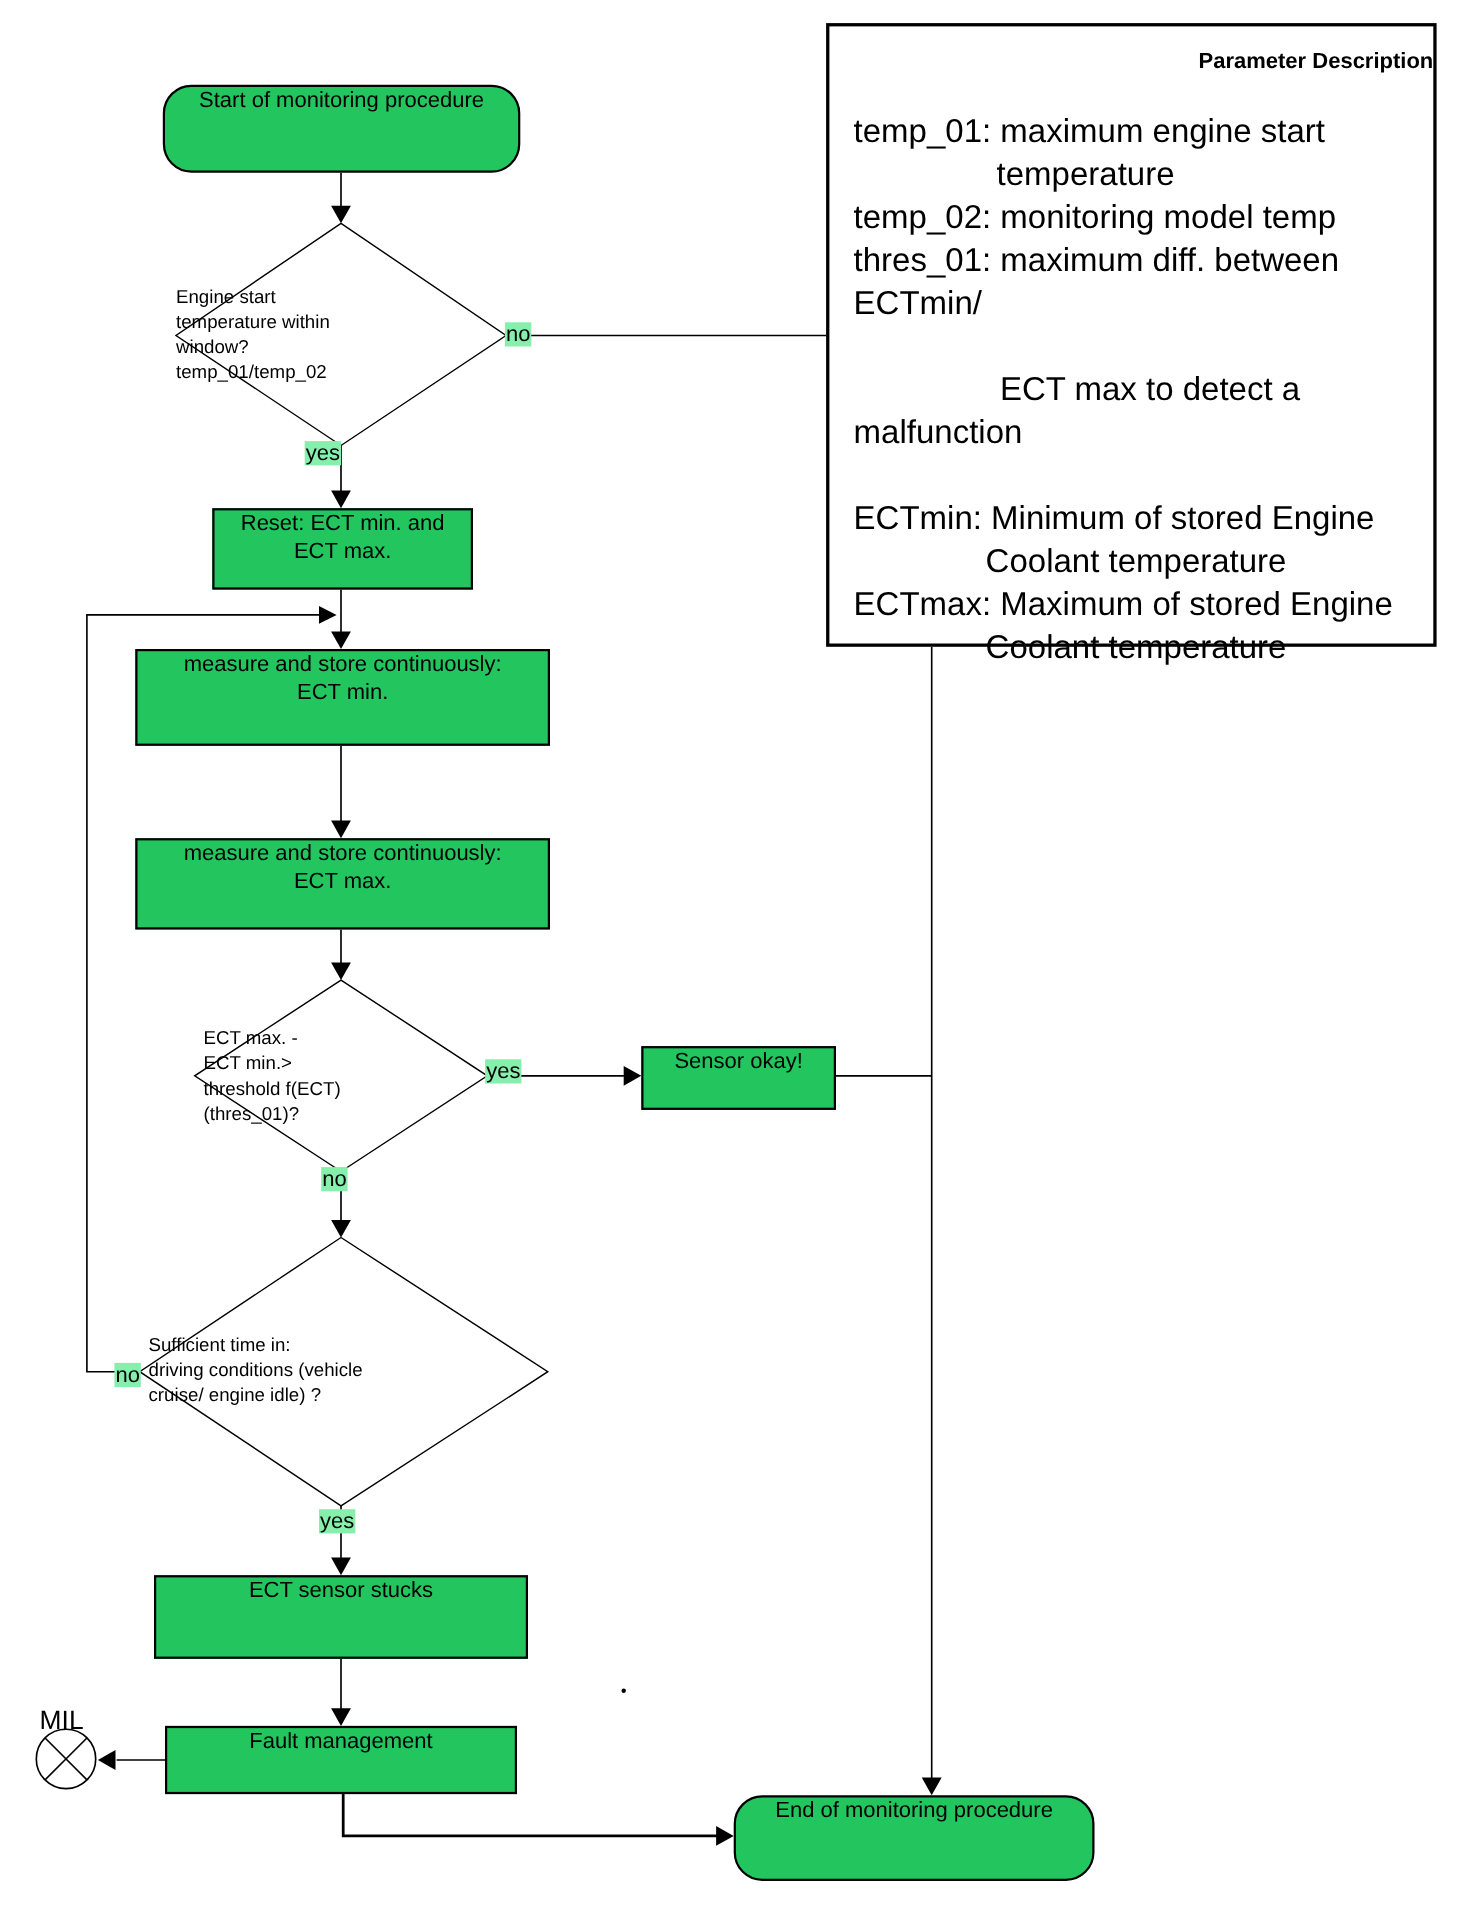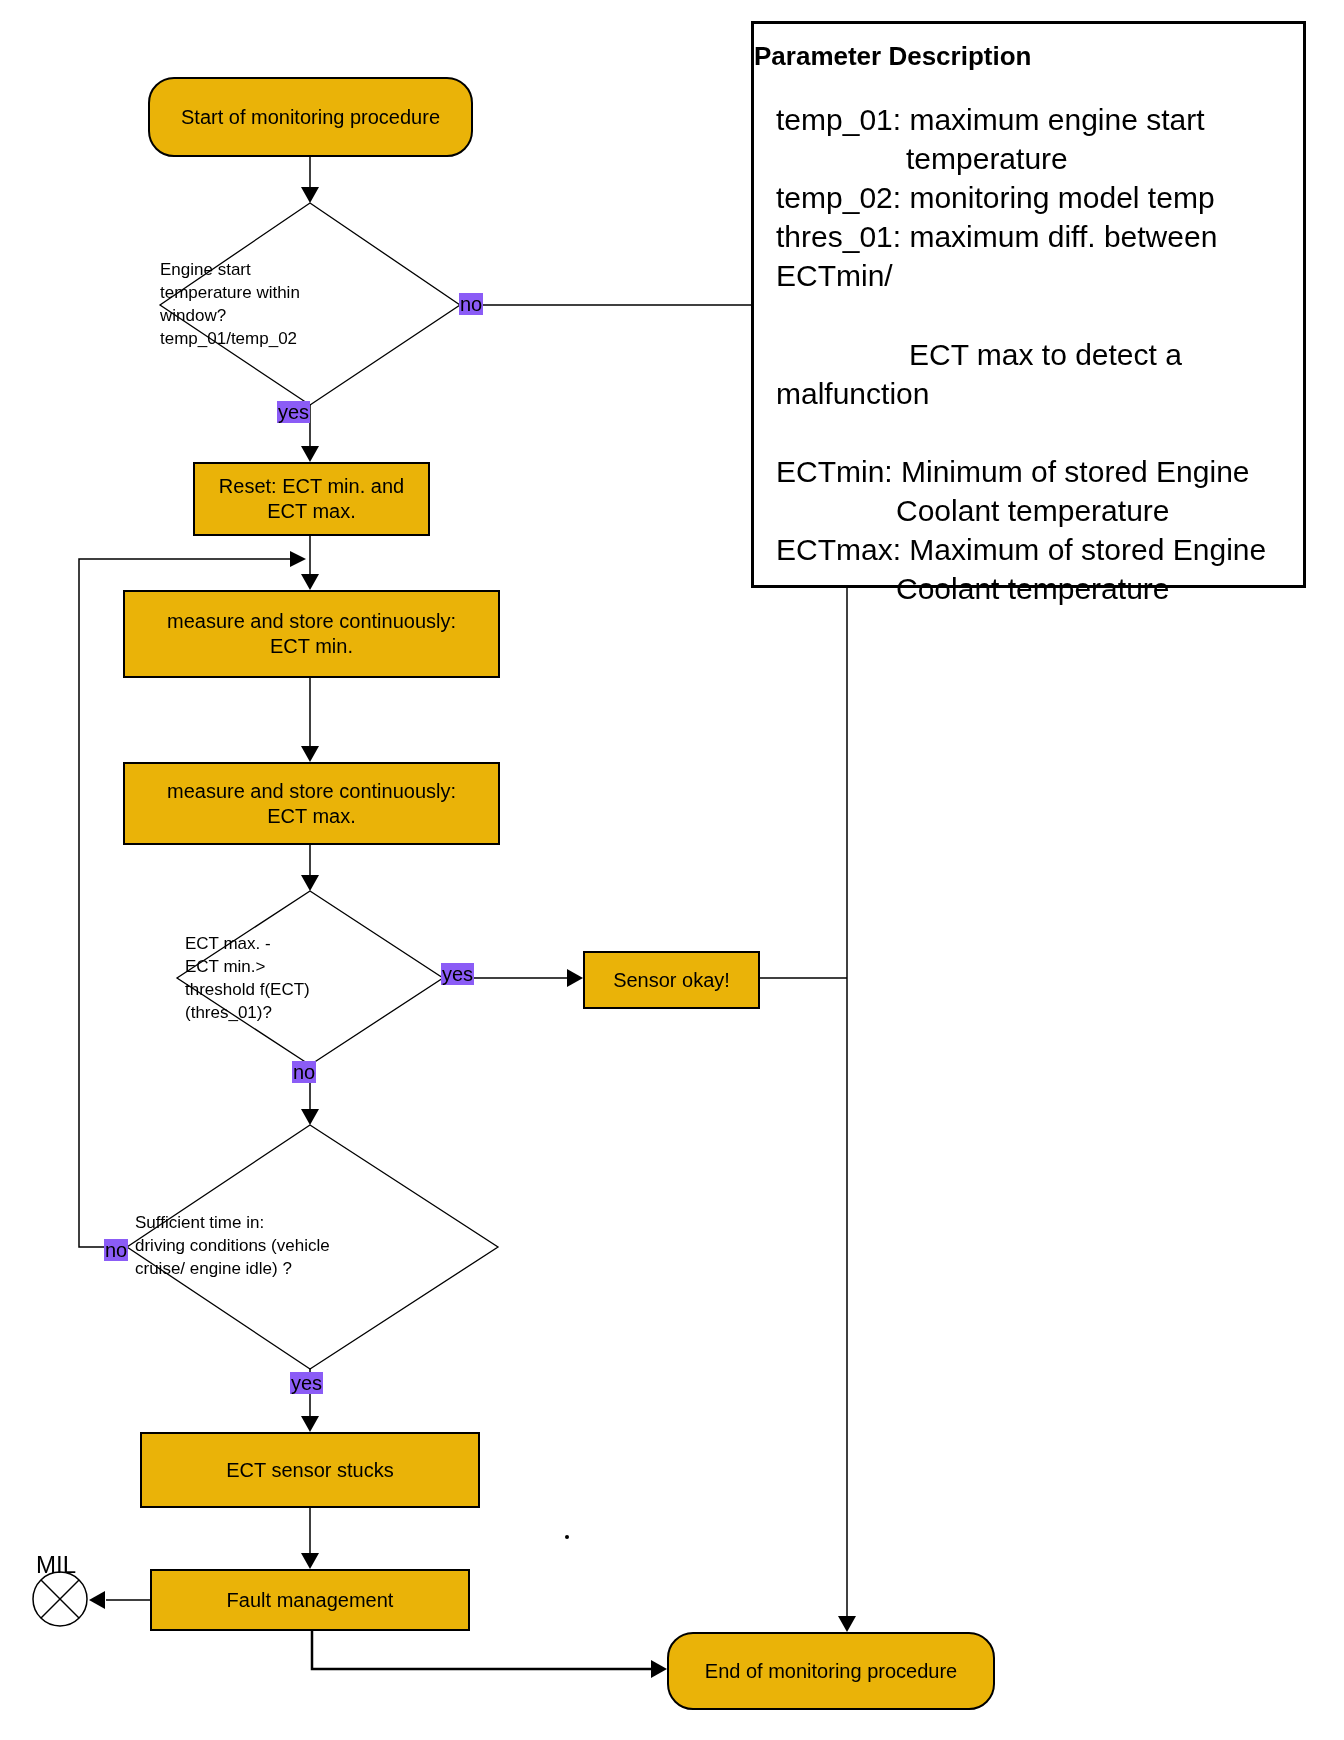--- a/index.html
+++ b/index.html
@@ -1,28 +1,28 @@
 <!DOCTYPE html>
 <html><head>
 <meta charset="utf-8">
 <style>
   html,body{margin:0;padding:0;background:#fff;}
   body{width:1344px;height:1740px;font-family:"Liberation Sans",sans-serif;color:#000;}
   .canvas{position:relative;width:1344px;height:1740px;background:#fff;overflow:hidden;}
   .wires{position:absolute;left:0;top:0;z-index:1;}
-  .node{position:absolute;z-index:2;box-sizing:border-box;border:2px solid #000;background:#eab308;
-        display:flex;flex-direction:column;align-items:center;justify-content:center;
+  .node{position:absolute;z-index:2;box-sizing:border-box;border:2px solid #000;background:#22c55e;
+        display:flex;flex-direction:column;align-items:center;
         text-align:center;font-size:20px;line-height:25px;}
   .rounded{border-radius:26px;}
   .dtext{position:absolute;z-index:3;text-align:left;font-size:17px;line-height:23px;}
-  .elabel{position:absolute;z-index:3;font-size:20px;line-height:22px;background:#8b5cf6;padding:0 1px;}
+  .elabel{position:absolute;z-index:3;font-size:20px;line-height:22px;background:#86efac;padding:0 1px;}
   .mil-label{position:absolute;z-index:3;font-size:24px;line-height:26px;}
   .param{position:absolute;z-index:2;box-sizing:border-box;left:751px;top:21px;width:555px;height:567px;
          border:3px solid #000;background:#fff;}
-  .ptitle{margin-top:12px;text-align:left;font-size:26px;font-weight:bold;line-height:40px;}
+  .ptitle{margin-top:12px;text-align:right;font-size:20px;font-weight:bold;line-height:40px;}
   .plines{margin-top:24px;padding-left:22px;padding-right:8px;font-size:30px;line-height:39px;}
   .pline{min-height:39px;white-space:nowrap;}
   .plines .pline:nth-child(2){padding-left:130px;}
   .plines .pline:nth-child(6){padding-left:133px;margin-top:40px;}
   .plines .pline:nth-child(10){padding-left:120px;}
   .plines .pline:nth-child(12){padding-left:120px;}
 </style>
 </head>
 <body>
 

